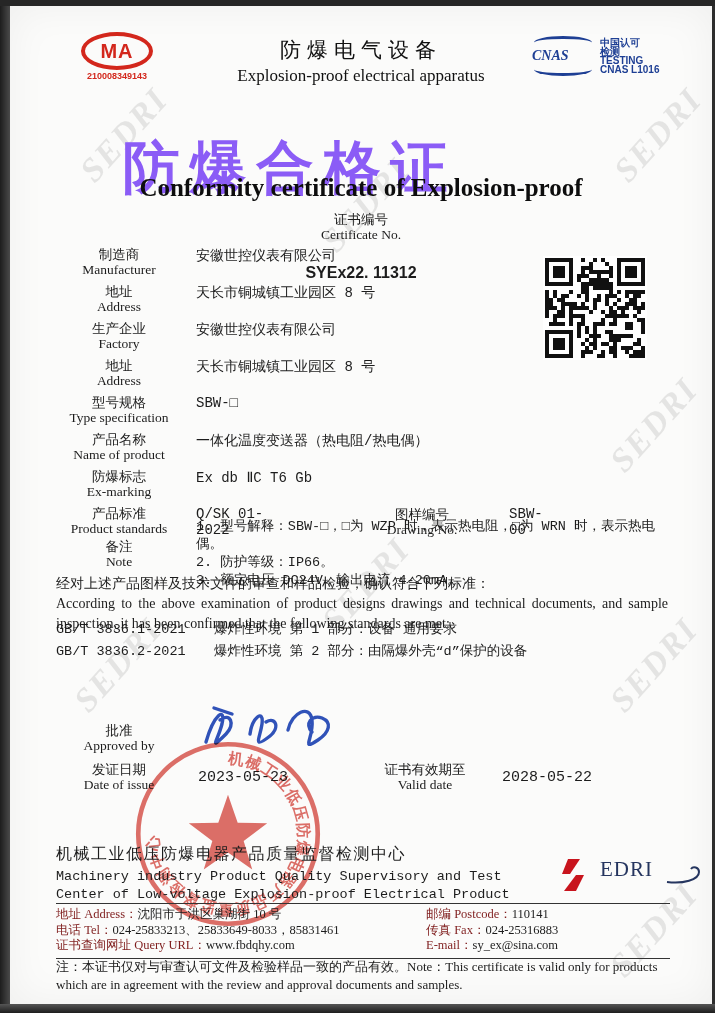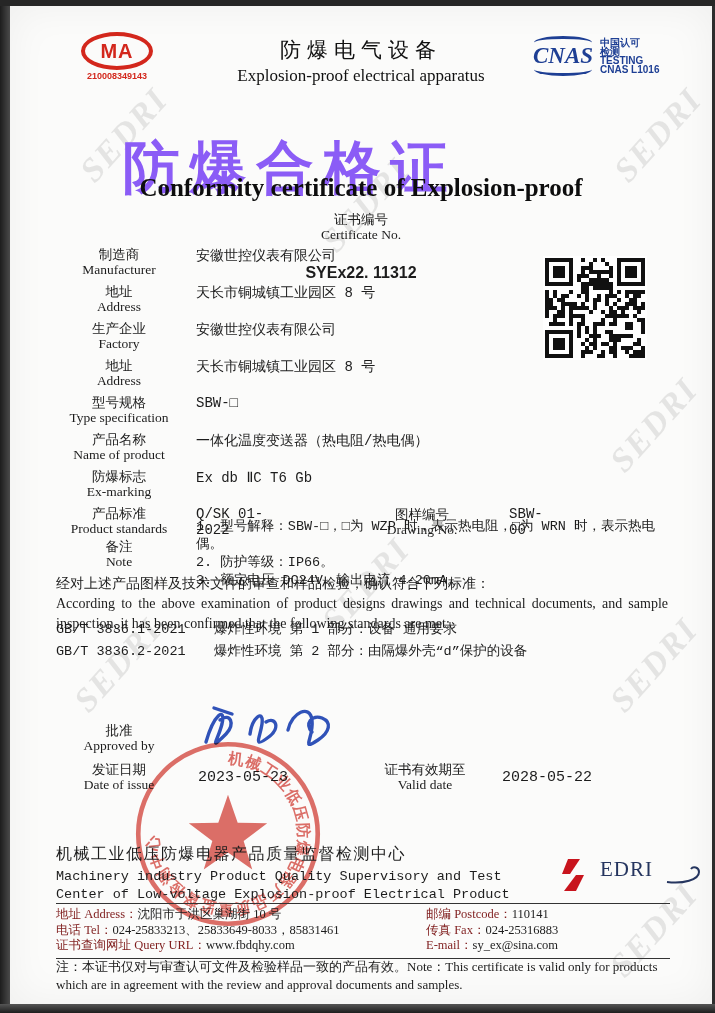--- a/index.html
+++ b/index.html
@@ -28,22 +28,22 @@
     width:64px;height:30px;line-height:30px;color:#d3271c;font-weight:bold;
     font-size:20px;font-family:"Liberation Sans",sans-serif;letter-spacing:1px;
   }
   .cma-num{color:#d3271c;font-size:9px;font-weight:bold;font-family:"Liberation Sans",sans-serif;margin-top:1px;}
   .hdr-center{left:151px;top:30px;width:400px;text-align:center;}
   .hdr-zh{font-size:21px;letter-spacing:6px;color:#111;}
   .hdr-en{font-size:17px;margin-top:2px;color:#111;}
   .cnas-box{left:522px;top:32px;width:150px;display:flex;align-items:center;gap:6px;}
   .cnas-logo{
     width:62px;height:34px;border-radius:50%;position:relative;
-    color:#1e3f94;font-weight:bold;font-style:italic;font-size:23px;
-    font-family:"Liberation Serif",serif;text-align:center;line-height:34px;
+    color:#1e3f94;font-weight:bold;font-style:italic;font-size:14px;
+    font-family:"Liberation Serif",serif;text-align:left;line-height:34px;
   }
   .cnas-logo:before,.cnas-logo:after{
     content:"";position:absolute;left:2px;right:2px;height:10px;
     border:3px solid #1e3f94;border-left:none;border-right:none;border-radius:50%;
   }
   .cnas-logo:before{top:-3px;border-bottom:none;}
   .cnas-logo:after{bottom:-3px;border-top:none;}
   .cnas-txt{font-size:10px;line-height:9px;color:#1e3f94;font-family:"Liberation Sans",sans-serif;font-weight:bold;}
   
   .title-zh{left:0;top:88px;width:560px;text-align:center;font-size:57px;font-weight:bold;letter-spacing:10px;color:#8b5cf6;margin-top:36px;}

